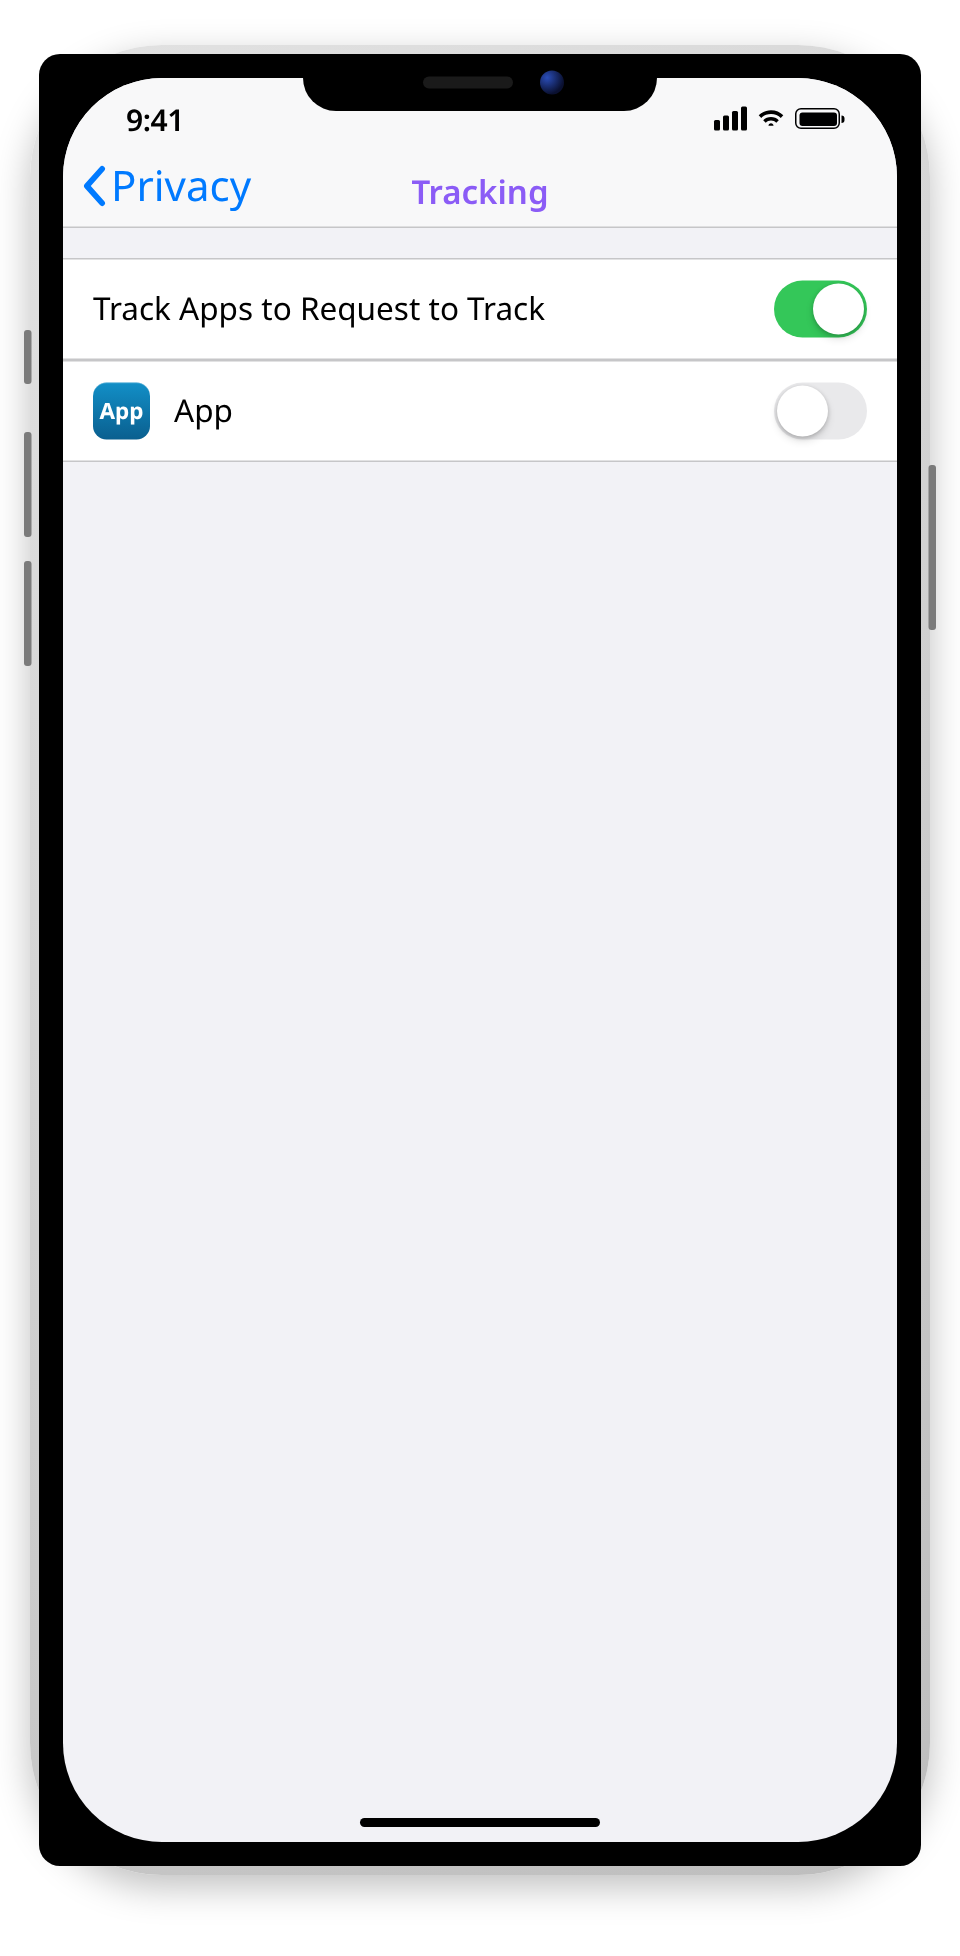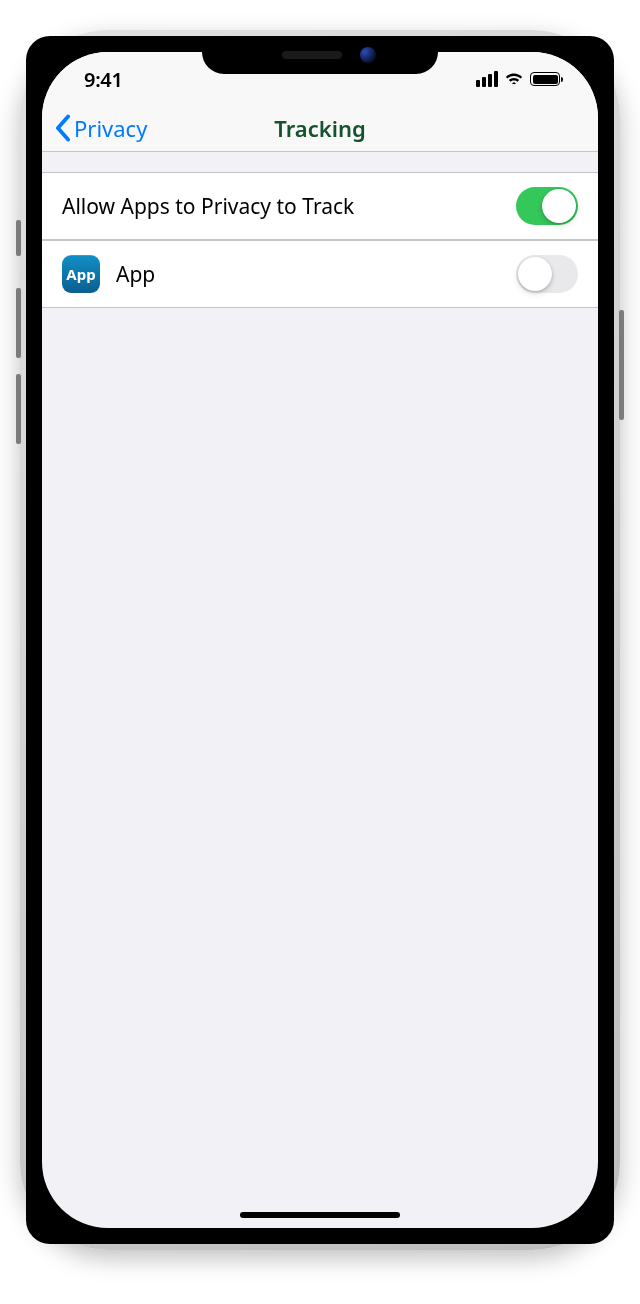--- a/index.html
+++ b/index.html
@@ -28,21 +28,21 @@
       background: #7b7b7b;
       border-radius: 2px;
     }
     .device-buttons-left1 { left: -4px; top: 190px; width: 5px; height: 36px; }
     .device-buttons-left2 { left: -4px; top: 258px; width: 5px; height: 70px; }
     .device-buttons-left3 { left: -4px; top: 344px; width: 5px; height: 70px; }
     .device-buttons-right { right: -4px; top: 280px; width: 5px; height: 110px; }
     .device-inner {
       width: 100%;
       height: 100%;
-      border-radius: 24px;
+      border-radius: 14px;
       background: #000;
       padding: 16px;
       position: relative;
     }
     .screen {
       width: 100%;
       height: 100%;
       border-radius: 66px;
       background: #f2f2f6;
       overflow: hidden;
@@ -99,32 +99,32 @@
       border-bottom: 0.5px solid #c6c6c8;
       padding-top: 54px;
     }
     .nav-back {
       position: absolute;
       left: 12px;
       bottom: 8px;
       display: flex;
       align-items: center;
       color: #007aff;
-      font-size: 22px;
+      font-size: 28px;
       gap: 2px;
       cursor: pointer;
     }
     .nav-back svg { width: 18px; height: 28px; }
     .nav-title {
       position: absolute;
       left: 0; right: 0; bottom: 8px;
       text-align: center;
       font-size: 22px;
       font-weight: 600;
-      color: #14532d;
+      color: #8b5cf6;
     }
     .content { padding-top: 20px; }
     .cell-group { background: #fff; border-top: 0.5px solid #c6c6c8; border-bottom: 0.5px solid #c6c6c8; }
     .cell {
       display: flex; align-items: center;
       padding: 14px 20px;
       min-height: 56px;
       font-size: 21px;
       color: #000;
     }
@@ -207,21 +207,21 @@
             </svg>
           <span>Privacy</span>
         </div>
         <div class="nav-title">Tracking</div>
       </div>
 
       <div class="content">
 
         <div class="cell-group">
           <div class="cell">
-            <div class="cell-label">Allow Apps to Privacy to Track</div>
+            <div class="cell-label">Track Apps to Request to Track</div>
             <div class="toggle on">
                 <div class="knob"></div>
               </div>
           </div>
         </div>
 
 
         <div class="cell-group">
           <div class="cell">
             <div class="app-icon">App</div>

